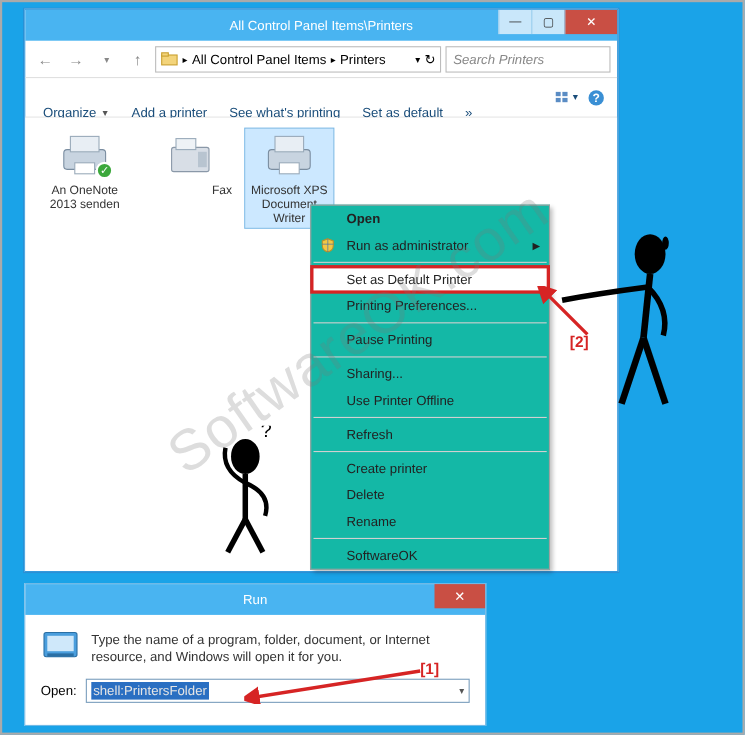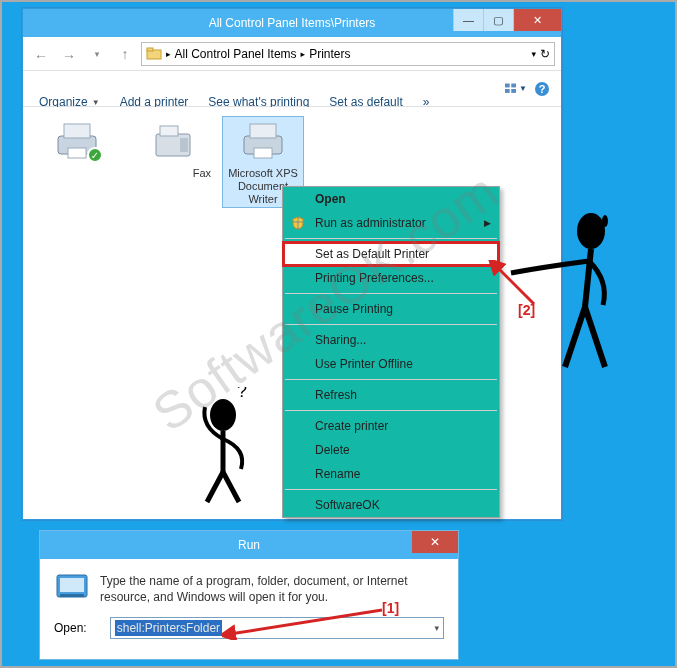--- a/index.html
+++ b/index.html
@@ -89,29 +89,29 @@
 }
 .ctx-item { height:24px; display:flex; align-items:center; padding-left:32px; padding-right:14px; font-size:12px; position:relative; color:#222;}
 .ctx-item.bold { font-weight:600; }
 .ctx-sep { height:1px; background:#d0d0d0; margin:3px 2px;}
 .ctx-item .arrow { position:absolute; right:8px; font-size:9px;}
 .ctx-icon { position:absolute; left:6px; width:18px; height:18px; display:flex; align-items:center; justify-content:center;}
 .ctx-item.highlight { background:#fff; outline:3px solid #d62424; outline-offset:-2px;}
 
 .run {
   position:absolute; left:20px; top:528px; width:420px; height:130px;
-  background:#fff; border:1px solid #6fb9e6;margin-left:17px;
+  background:#fff; border:1px solid #6fb9e6;
 }
 .run-title { height:28px; background:#49b4f1; color:#fff; display:flex; align-items:center; position:relative;}
 .run-title-text { flex:1; text-align:center; }
 .run-close { position:absolute; right:0; top:0; width:46px; height:22px; background:#c94f44; color:#fff; display:flex; align-items:center; justify-content:center;}
 .run-body { padding:10px 14px; display:flex; gap:10px;align-items:flex-end; }
 .run-icon { width:36px; height:36px; flex-shrink:0;}
 .run-desc { font-size:12px; color:#333; line-height:1.35;}
-.run-input-row { display:flex; align-items:center; padding:2px 14px 10px; gap:23px;}
+.run-input-row { display:flex; align-items:center; padding:2px 14px 10px; gap:8px;}
 .run-lbl { font-size:12px; }
 .run-input { flex:1; border:1px solid #7a9ebd; height:22px; padding:0 4px; display:flex; align-items:center; position:relative;}
 .run-input-text { background:#2a6fc2; color:#e5e5e5; padding:1px 2px; font-size:12px;}
 .run-input-drop { position:absolute; right:4px; font-size:9px; color:#555;}
 
 .anno { position:absolute; color:#d62424; font-weight:bold; font-size:14px; z-index:60;}
 .arrow-svg { position:absolute; z-index:55; }
 
 .stick { position:absolute; z-index:30; }
 </style>
@@ -142,20 +142,23 @@
           </svg>
       </span>
       <span style="font-size:9px;">▸</span>
       <span>All Control Panel Items</span>
       <span style="font-size:9px;">▸</span>
       <span>Printers</span>
       <span style="flex:1"></span>
       <span style="font-size:9px;">▾</span>
       <span>↻</span>
     </div>
+    <div class="search-box">
+      <span>Search Printers</span>
+    </div>
   </div>
   <div class="cmd-bar">
     <div class="cmd">
         <span>Organize</span>
         <span class="drop">▼</span>
       </div>
     <div class="cmd">Add a printer</div>
     <div class="cmd">See what's printing</div>
     <div class="cmd">Set as default</div>
     <div class="cmd">»</div>
@@ -179,20 +182,21 @@
   <div class="content">
     <div class="printer" style="left:14px; top:10px;">
       <div class="icon-box">
         <svg width="50" height="42" viewBox="0 0 50 42">
             <rect x="6" y="16" width="38" height="18" rx="3" fill="#c8d4e0" stroke="#7a8da0"></rect>
             <rect x="12" y="4" width="26" height="14" fill="#e8eef4" stroke="#9aabba"></rect>
             <rect x="16" y="28" width="18" height="10" fill="#fff" stroke="#9aabba"></rect>
           </svg>
         <div class="check-badge">✓</div>
       </div>
+      <div class="label">An OneNote 2013 senden</div>
     </div>
     <div class="printer" style="left:110px; top:10px;text-align:right;">
       <div class="icon-box">
         <svg width="50" height="42" viewBox="0 0 50 42">
             <rect x="8" y="14" width="34" height="22" rx="2" fill="#d8dee6" stroke="#8a98a8"></rect>
             <rect x="12" y="6" width="18" height="10" fill="#eef2f6" stroke="#9aabba"></rect>
             <rect x="32" y="18" width="8" height="14" fill="#b8c4d0"></rect>
           </svg>
       </div>
       <div class="label">Fax</div>

